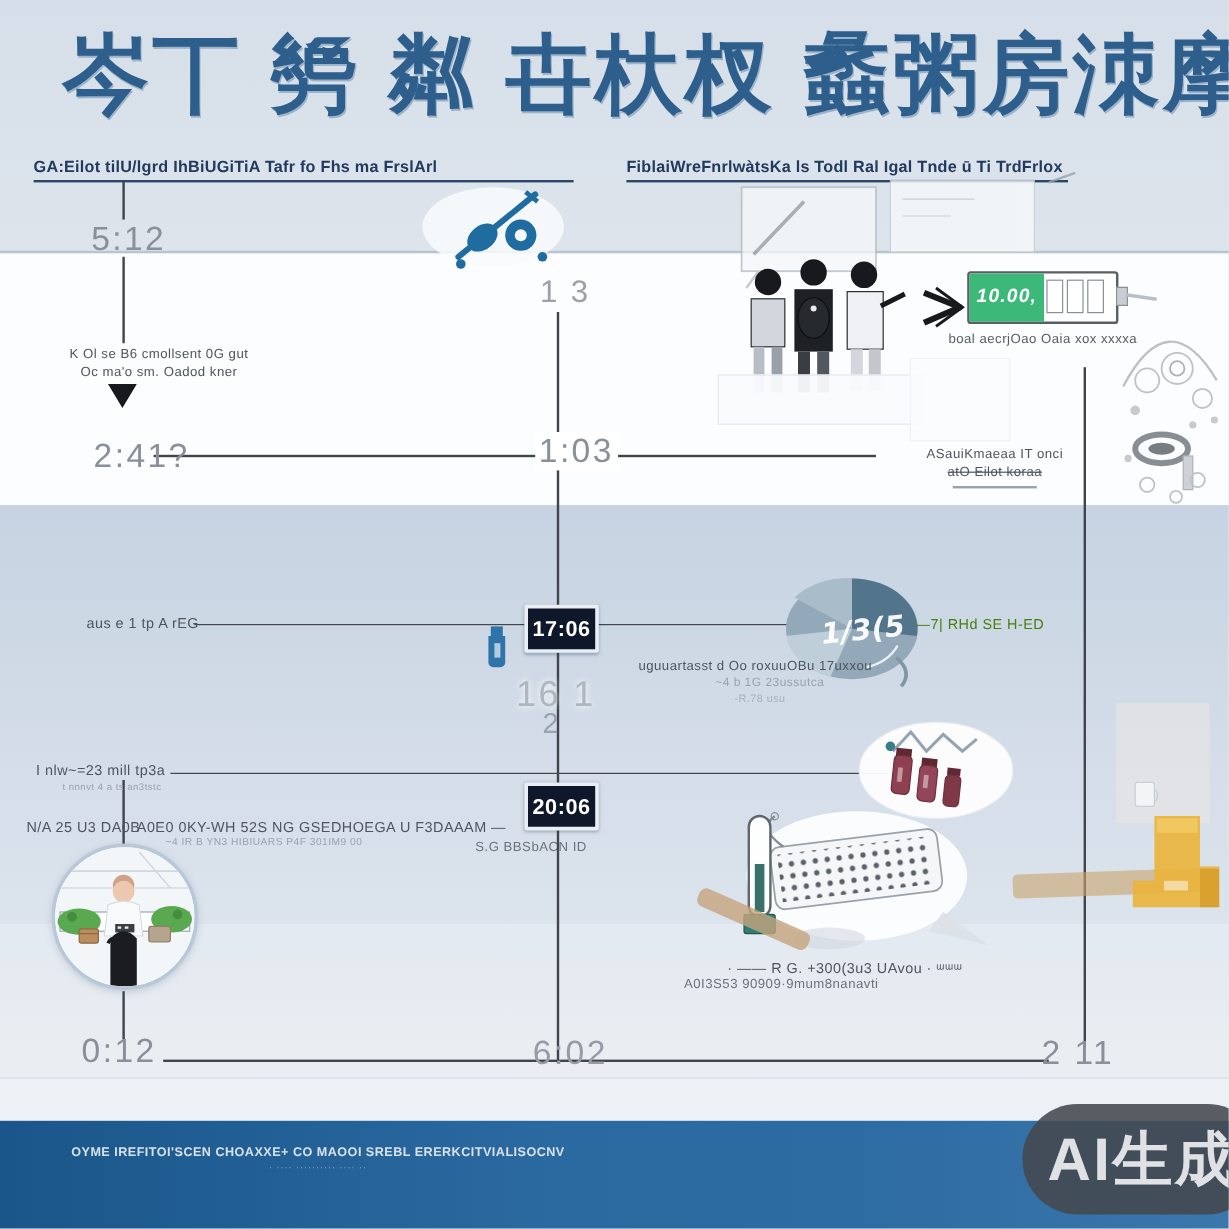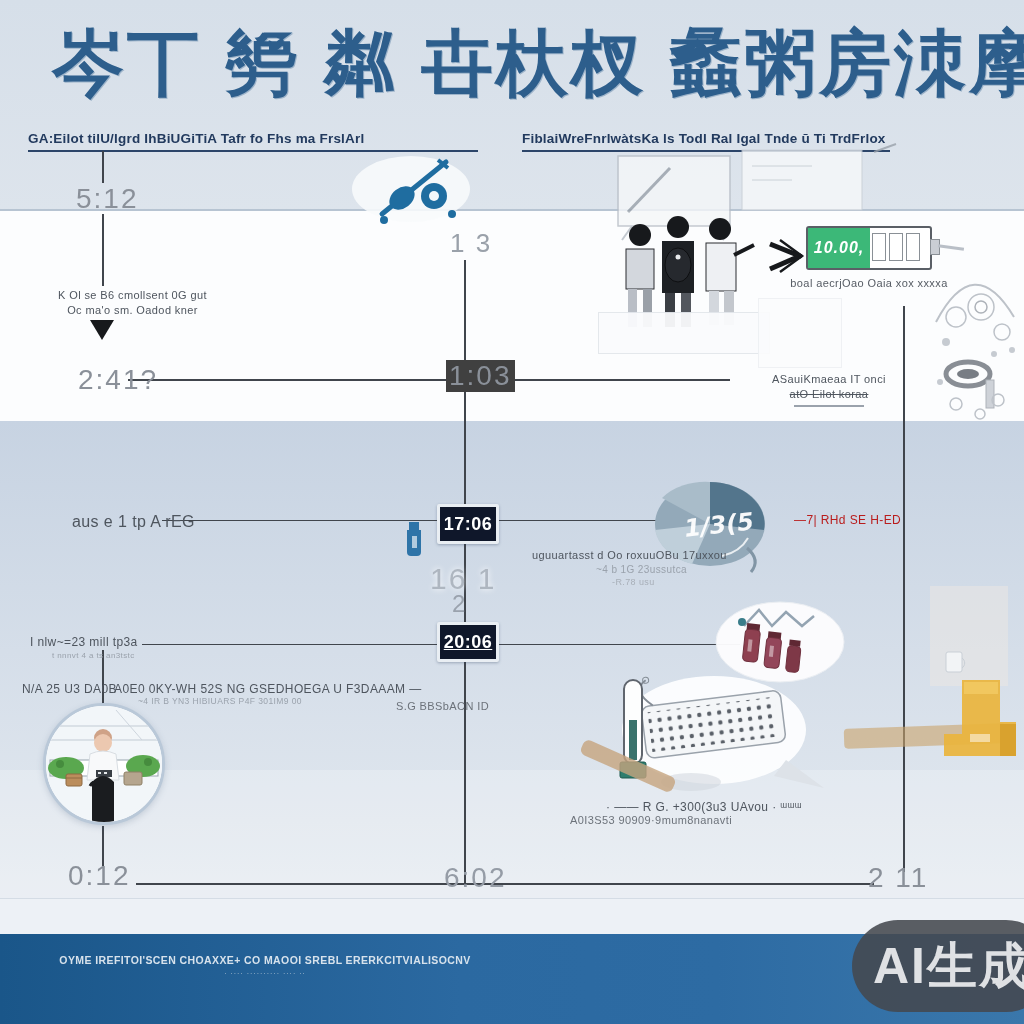--- a/index.html
+++ b/index.html
@@ -83,21 +83,21 @@
   <div class="abs line-h" style="left:128px;top:379px;width:602px;"></div>
   <div class="abs line-h" style="left:162px;top:520px;width:500px;height:1.2px;"></div>
   <div class="abs line-h" style="left:142px;top:644px;width:598px;height:1.2px;"></div>
   <div class="abs line-h" style="left:136px;top:883px;width:738px;"></div>
   <div class="abs line-v" style="left:102px;top:650px;height:54px;"></div>
   <div class="abs line-v" style="left:102px;top:826px;height:40px;width:2px;"></div>
 
   <div class="abs tlabel" style="left:76px;top:183px;">5:12</div>
   <div class="abs tlabel" style="left:56px;top:364px;margin-left:22px;">2:41?</div>
   <div class="abs tlabel" style="left:450px;top:228px;font-size:26px;color:#9aa1aa;">1 3</div>
-  <div class="abs tlabel" style="left:446px;top:360px;background:#404040;padding:0 3px;">1:03</div>
+  <div class="abs tlabel" style="left:446px;top:360px;background:#ffffff;padding:0 3px;">1:03</div>
   <div class="abs tlabel tlabel-faint" style="left:430px;top:562px;font-size:30px;">16 1</div>
   <div class="abs tlabel" style="left:452px;top:590px;font-size:24px;color:#9aa2ad;">2</div>
   <div class="abs tlabel" style="left:68px;top:860px;">0:12</div>
   <div class="abs tlabel" style="left:444px;top:862px;color:#959ca6;">6:02</div>
   <div class="abs tlabel" style="left:868px;top:862px;">2 11</div>
 
   <div class="abs note" style="left:50px;top:288px;width:165px;text-align:center;">
     <div>K Ol se B6 cmollsent 0G gut</div>
     <div>Oc ma'o sm. Oadod kner</div>
   </div>
@@ -176,45 +176,45 @@
     <circle cx="72" cy="138" r="6" stroke="#aeb4bc" fill="none" stroke-width="1.5"></circle>
     <circle cx="14" cy="120" r="3" fill="#b9bfc7"></circle>
   </svg>
 
   <div class="abs note" style="left:756px;top:372px;width:146px;text-align:center;">
     <div>ASauiKmaeaa  IT onci</div>
     <div class="strike">atO Eilot koraa</div>
     <div class="tinyline" style="width:70px;margin:3px auto 0;"></div>
   </div>
 
-  <div class="abs note" style="left:72px;top:511px;font-size:16px;">aus e 1 tp A rEG</div>
+  <div class="abs note" style="left:72px;top:511px;font-size:12px;">aus e 1 tp A rEG</div>
   <svg class="abs" style="left:400px;top:520px;" width="30" height="40" viewBox="0 0 30 40">
     <rect x="9" y="2" width="10" height="8" fill="#2e74a8"></rect>
     <path d="M7,10 h14 v22 a4,4 0 0 1 -4,4 h-6 a4,4 0 0 1 -4,-4 z" fill="#2e74a8"></path>
     <rect x="12" y="16" width="5" height="12" fill="#eaf1f7" opacity="0.7"></rect>
   </svg>
   <div class="abs badge" style="left:437px;top:504px;">17:06</div>
 
   <svg class="abs" style="left:652px;top:478px;" width="120" height="95" viewBox="0 0 120 95">
     <ellipse cx="58" cy="46" rx="55" ry="42" fill="#93a9b9"></ellipse>
     <path d="M58,46 L58,4 A55,42 0 0 1 112,52 Z" fill="#53758c"></path>
     <path d="M58,46 L10,20 A55,42 0 0 1 58,4 Z" fill="#a9bcc9"></path>
     <path d="M58,46 L3,52 A55,42 0 0 0 40,86 Z" fill="#bfcfda"></path>
     <path d="M95,70 q14,12 4,24" stroke="#8195a5" stroke-width="3" fill="none"></path>
     <path d="M70,78 q18,-4 26,-18" stroke="#ffffff" stroke-width="2" fill="none" opacity="0.8"></path>
     <text x="32" y="56" font-size="24" font-style="italic" font-weight="600" fill="#ffffff" font-family="DejaVu Sans, sans-serif" transform="rotate(-6 58 46)" opacity="0.95">1/3(5</text>
   </svg>
-  <div class="abs note" style="left:794px;top:512px;font-size:12px;color:#b91c1c;">—7| RHd SE H-ED</div>
+  <div class="abs note" style="left:763px;top:512px;font-size:12px;color:#4d7c0f;">—7| RHd SE H-ED</div>
   <div class="abs note" style="left:532px;top:548px;">uguuartasst d Oo roxuuOBu 17uxxou</div>
   <div class="abs note note-faint" style="left:596px;top:563px;font-size:10px;">~4 b 1G 23ussutca</div>
   <div class="abs note note-faint" style="left:612px;top:576px;font-size:9px;color:#a8afb8;">-R.78 usu</div>
 
   <div class="abs note" style="left:30px;top:634px;font-size:12px;">I nlw~=23 mill tp3a</div>
   <div class="abs note note-faint" style="left:52px;top:651px;font-size:8px;">t nnnvt 4 a ts an3tstc</div>
-  <div class="abs badge" style="left:437px;top:622px;text-decoration:underline;">20:06</div>
+  <div class="abs badge" style="left:437px;top:652px;">20:06</div>
 
   <svg class="abs" style="left:714px;top:596px;" width="140" height="88" viewBox="0 0 140 88">
     <ellipse cx="66" cy="46" rx="64" ry="40" fill="#fdfdfe" opacity="0.96" stroke="#eceff3"></ellipse>
     <polyline points="30,30 45,14 58,30 72,16 88,30 100,20" stroke="#94a4b2" stroke-width="2.5" fill="none"></polyline>
     <circle cx="28" cy="26" r="4" fill="#3a7d8a"></circle>
     <g transform="rotate(6 60 50)">
       <rect x="31" y="30" width="13" height="7" fill="#5f2833"></rect>
       <rect x="30" y="36" width="15" height="32" rx="4" fill="#8e4050" stroke="#6e2f3d"></rect>
       <rect x="53" y="36" width="13" height="7" fill="#5f2833"></rect>
       <rect x="52" y="42" width="15" height="30" rx="4" fill="#93465a" stroke="#6e2f3d"></rect>

